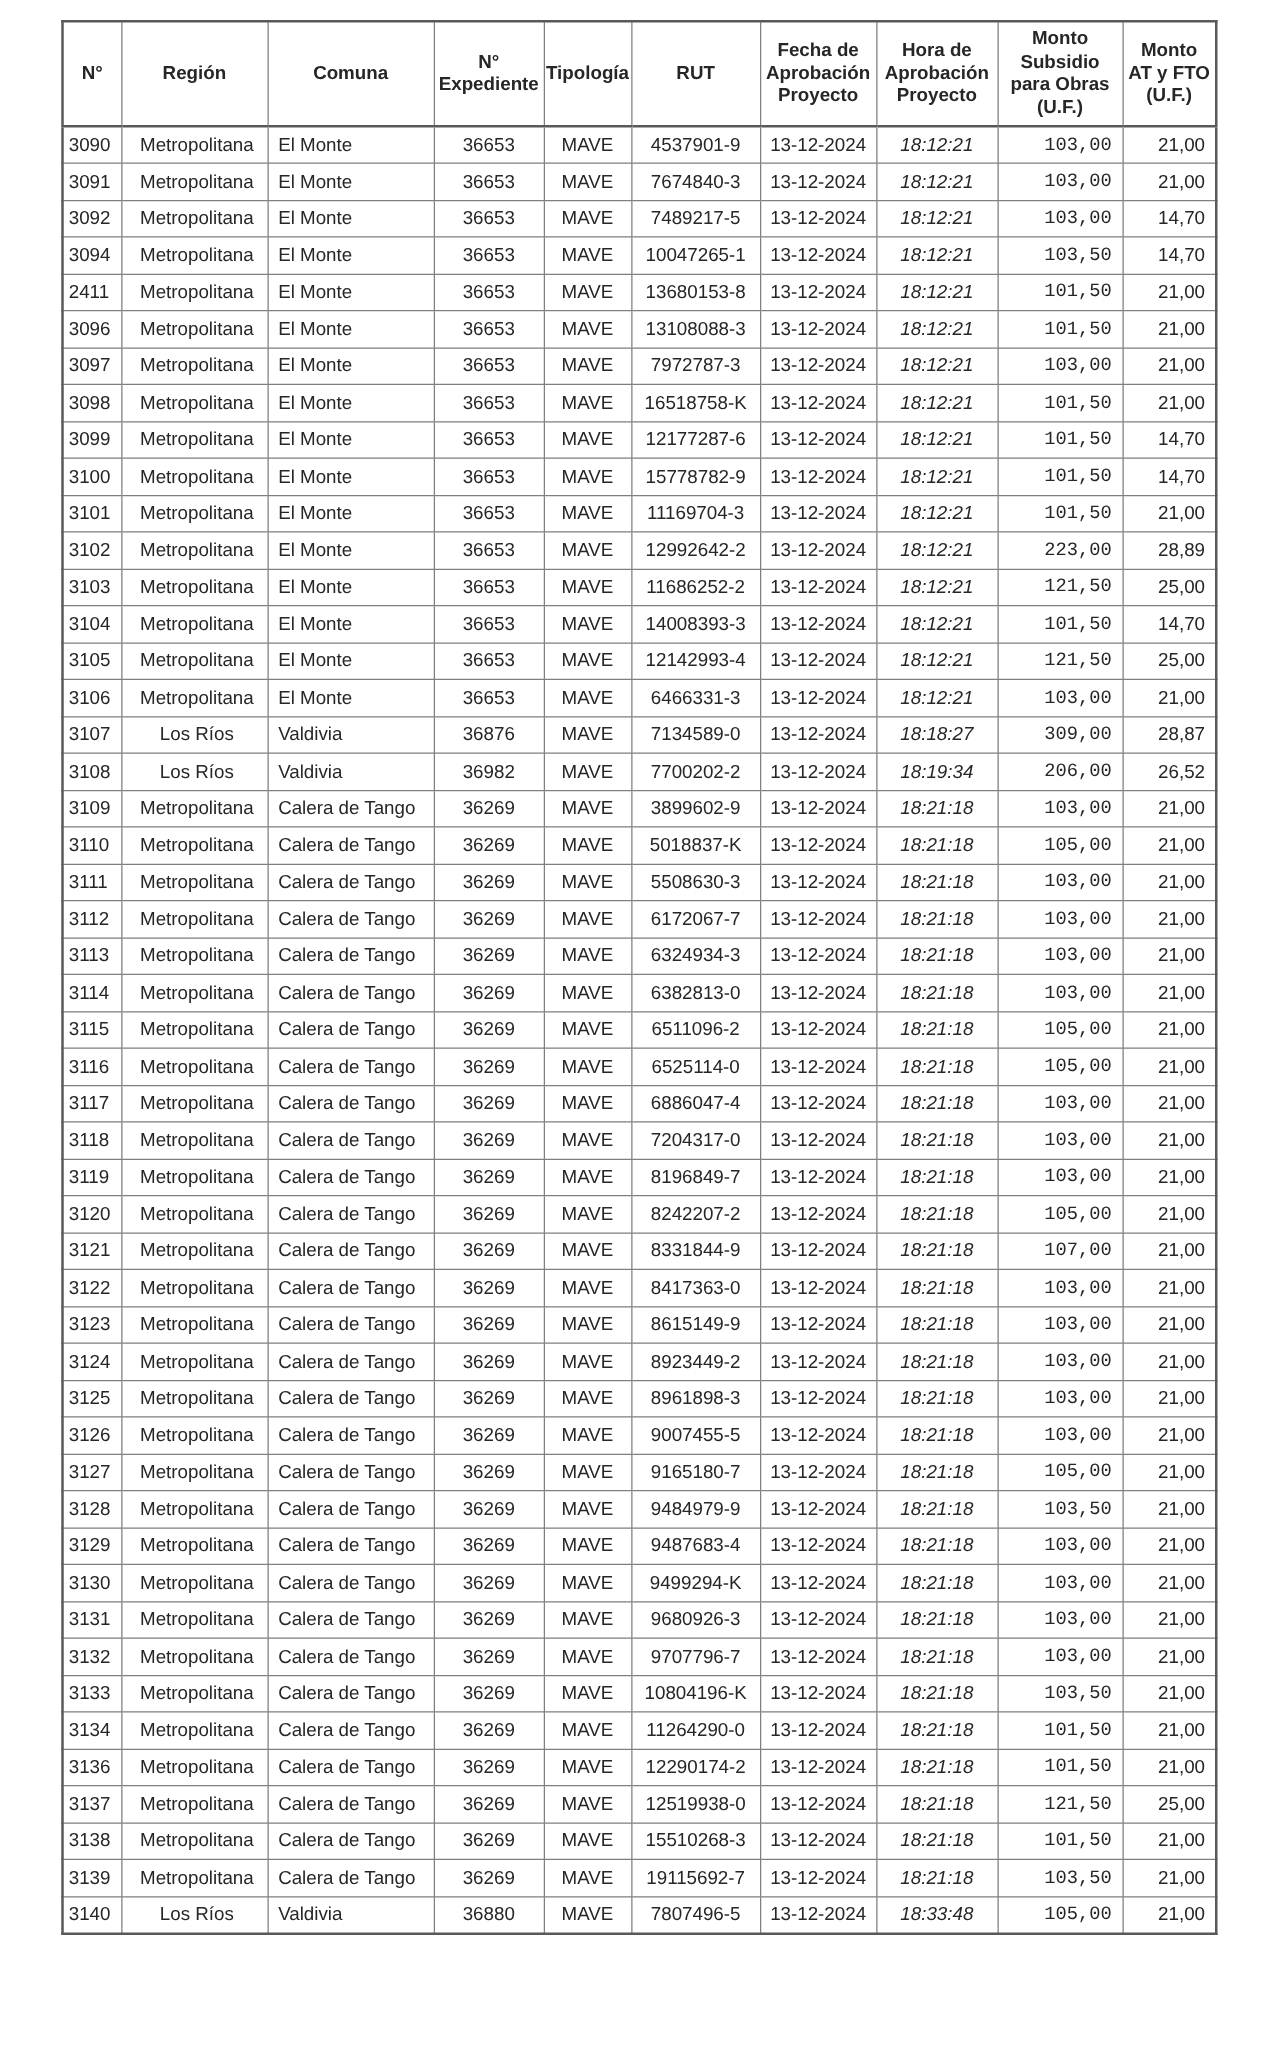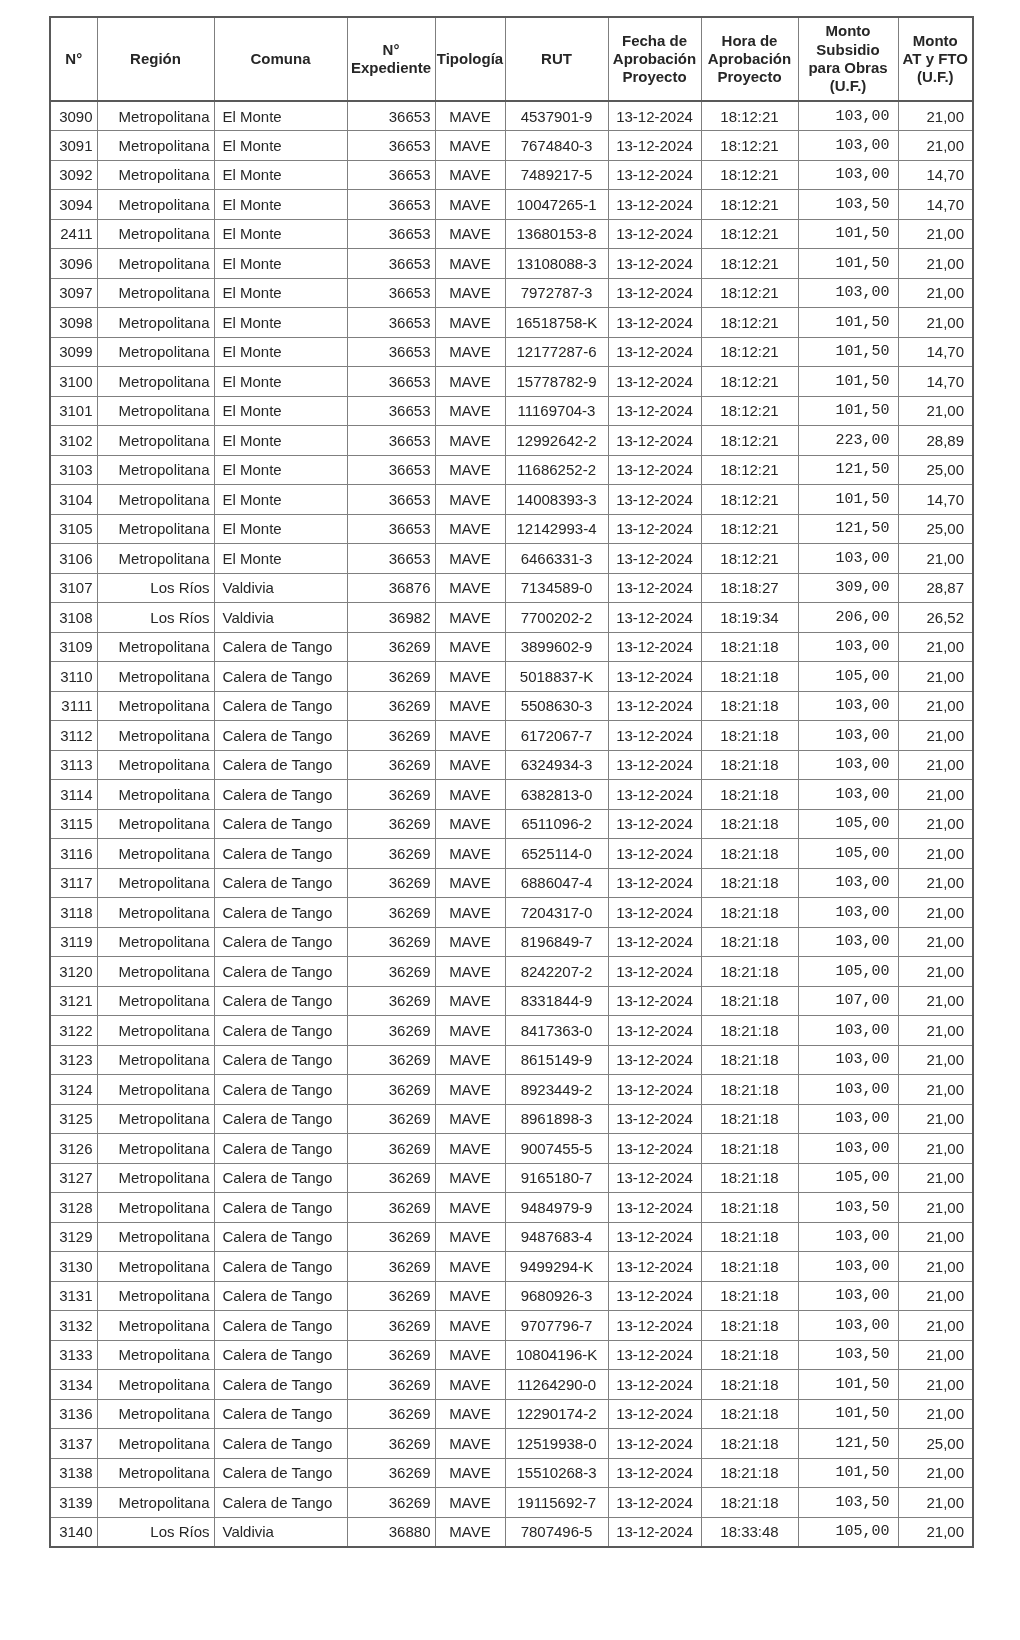--- a/index.html
+++ b/index.html
@@ -47,28 +47,28 @@
   }
   td {
     font-size: 15px;
     font-weight: normal;
     vertical-align: middle;
     white-space: nowrap;
     overflow: hidden;
     padding: 0 4px;
   }
   
-  td.col-numero      { text-align: right; }
-  td.col-region      { text-align: right; padding-left: 8px; }
+  td.col-numero      { text-align: left; }
+  td.col-region      { text-align: center; padding-left: 8px; }
   td.col-comuna      { text-align: left; padding-left: 8px; }
-  td.col-expediente  { text-align: right; }
+  td.col-expediente  { text-align: center; }
   td.col-tipologia   { text-align: center; }
   td.col-rut         { text-align: center; }
   td.col-fecha       { text-align: center; }
-  td.col-hora        { text-align: center; }
+  td.col-hora        { text-align: center; font-style: italic; }
   td.col-monto_subsidio { text-align: right; padding-right: 8px; font-family: Liberation Mono, monospace; }
   td.col-monto_at       { text-align: right; padding-right: 8px; }
 </style>
 </head>
 <body>
 
 <div class="page">
   <table class="data-table">
     <colgroup>
       <col style="width:47px">

